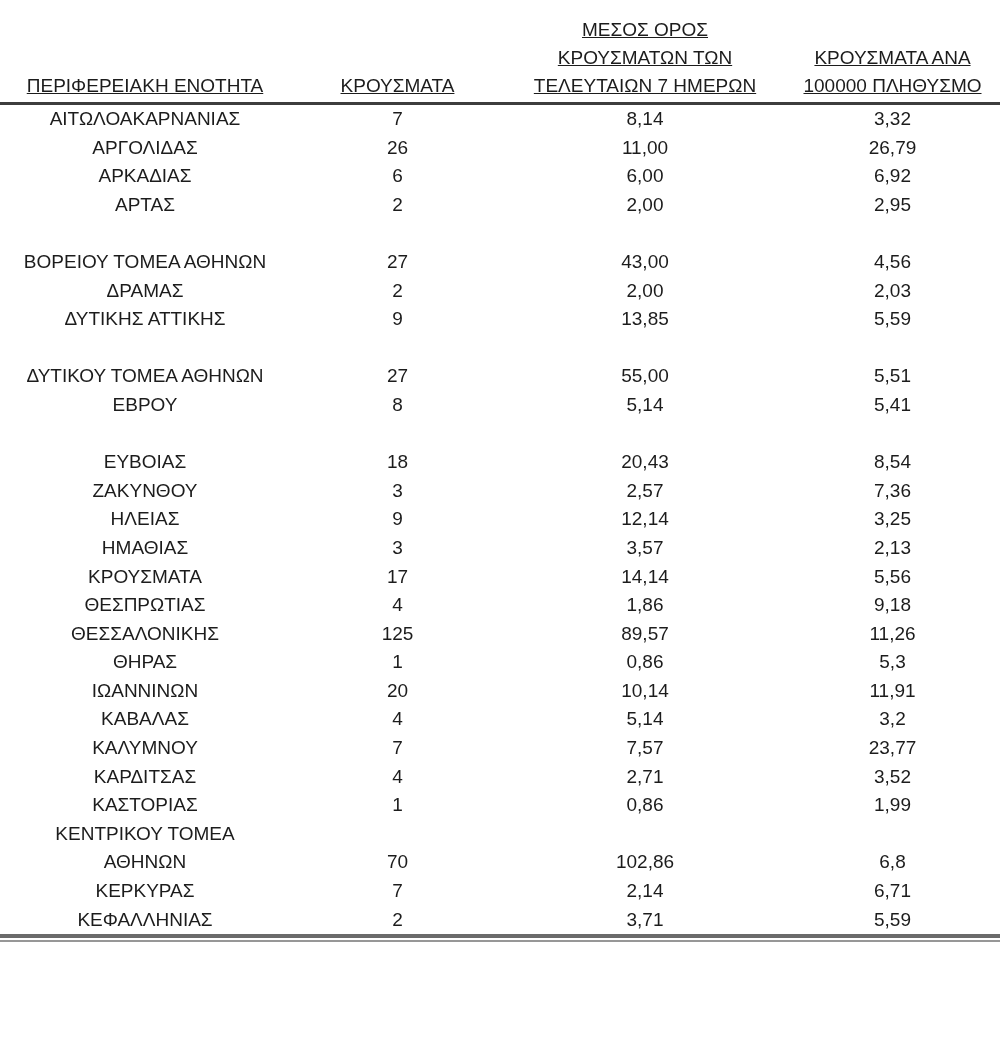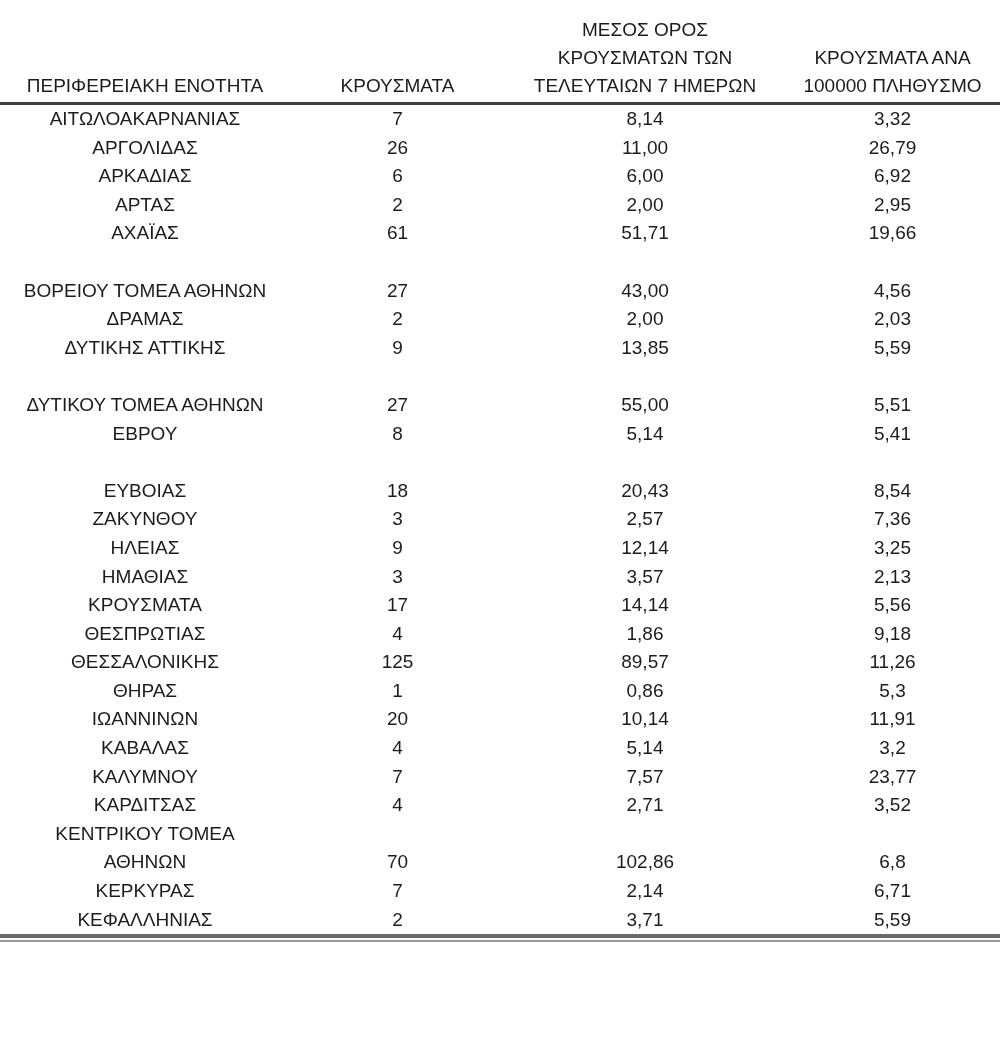--- a/index.html
+++ b/index.html
@@ -31,20 +31,21 @@
   thead th {
     font-weight: normal;
     font-size: 19px;
     line-height: 28px;
     text-align: center;
     vertical-align: bottom;
     white-space: pre-line;
     padding: 16px 0 2px 0;
     border-bottom: 3px solid #3d3d3d;
     letter-spacing: 0px;
+    text-decoration: underline;
   }
 
   tbody td {
     font-size: 19px;
     height: 28.6px;
     line-height: 28.6px;
     text-align: center;
     vertical-align: middle;
     padding: 0;
     white-space: nowrap;
@@ -100,26 +101,20 @@
     <td>6,00</td>
     <td>6,92</td>
   </tr>
         <tr>
     <td>ΑΡΤΑΣ</td>
     <td>2</td>
     <td>2,00</td>
     <td>2,95</td>
   </tr>
         <tr>
-    <td>ΑΧΑΪΑΣ</td>
-    <td>61</td>
-    <td>51,71</td>
-    <td>19,66</td>
-  </tr>
-        <tr>
     <td></td>
     <td></td>
     <td></td>
     <td></td>
   </tr>
         <tr>
     <td>ΒΟΡΕΙΟΥ ΤΟΜΕΑ ΑΘΗΝΩΝ</td>
     <td>27</td>
     <td>43,00</td>
     <td>4,56</td>
@@ -226,20 +221,26 @@
     <td>7,57</td>
     <td>23,77</td>
   </tr>
         <tr>
     <td>ΚΑΡΔΙΤΣΑΣ</td>
     <td>4</td>
     <td>2,71</td>
     <td>3,52</td>
   </tr>
         <tr>
+    <td>ΚΑΣΤΟΡΙΑΣ</td>
+    <td>1</td>
+    <td>0,86</td>
+    <td>1,99</td>
+  </tr>
+        <tr>
     <td>ΚΕΝΤΡΙΚΟΥ ΤΟΜΕΑ</td>
     <td></td>
     <td></td>
     <td></td>
   </tr>
         <tr>
     <td>ΑΘΗΝΩΝ</td>
     <td>70</td>
     <td>102,86</td>
     <td>6,8</td>

